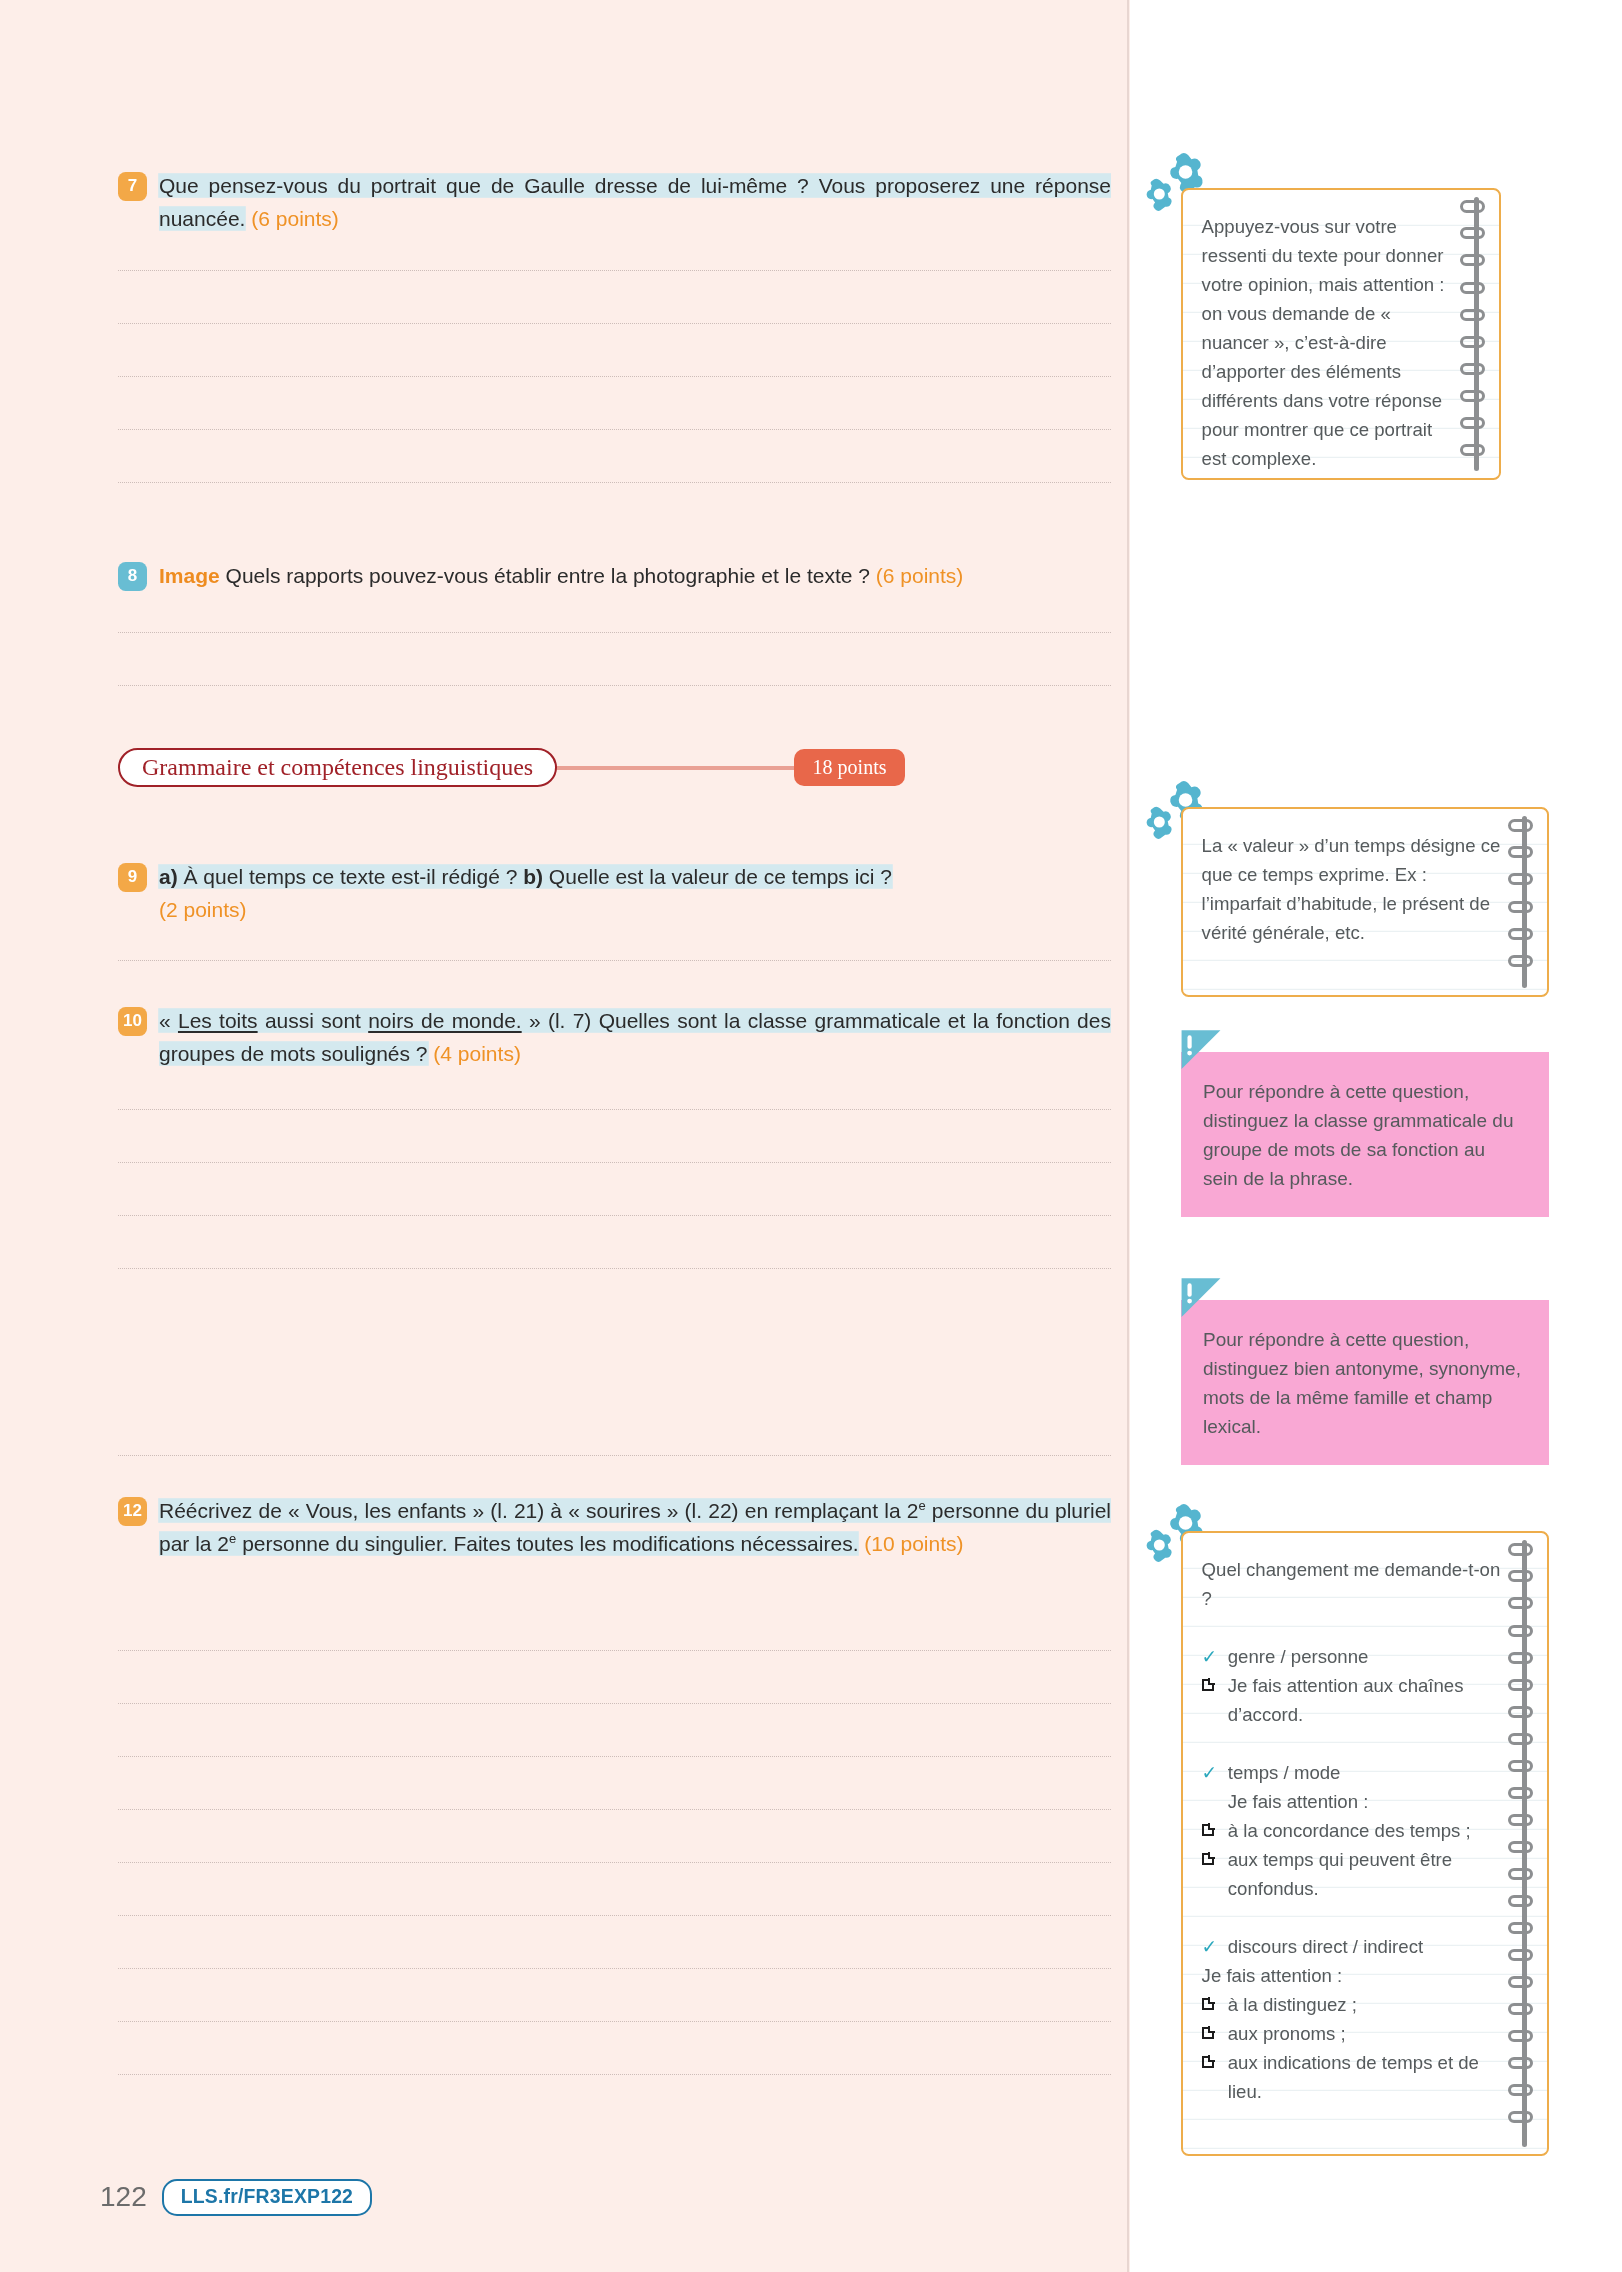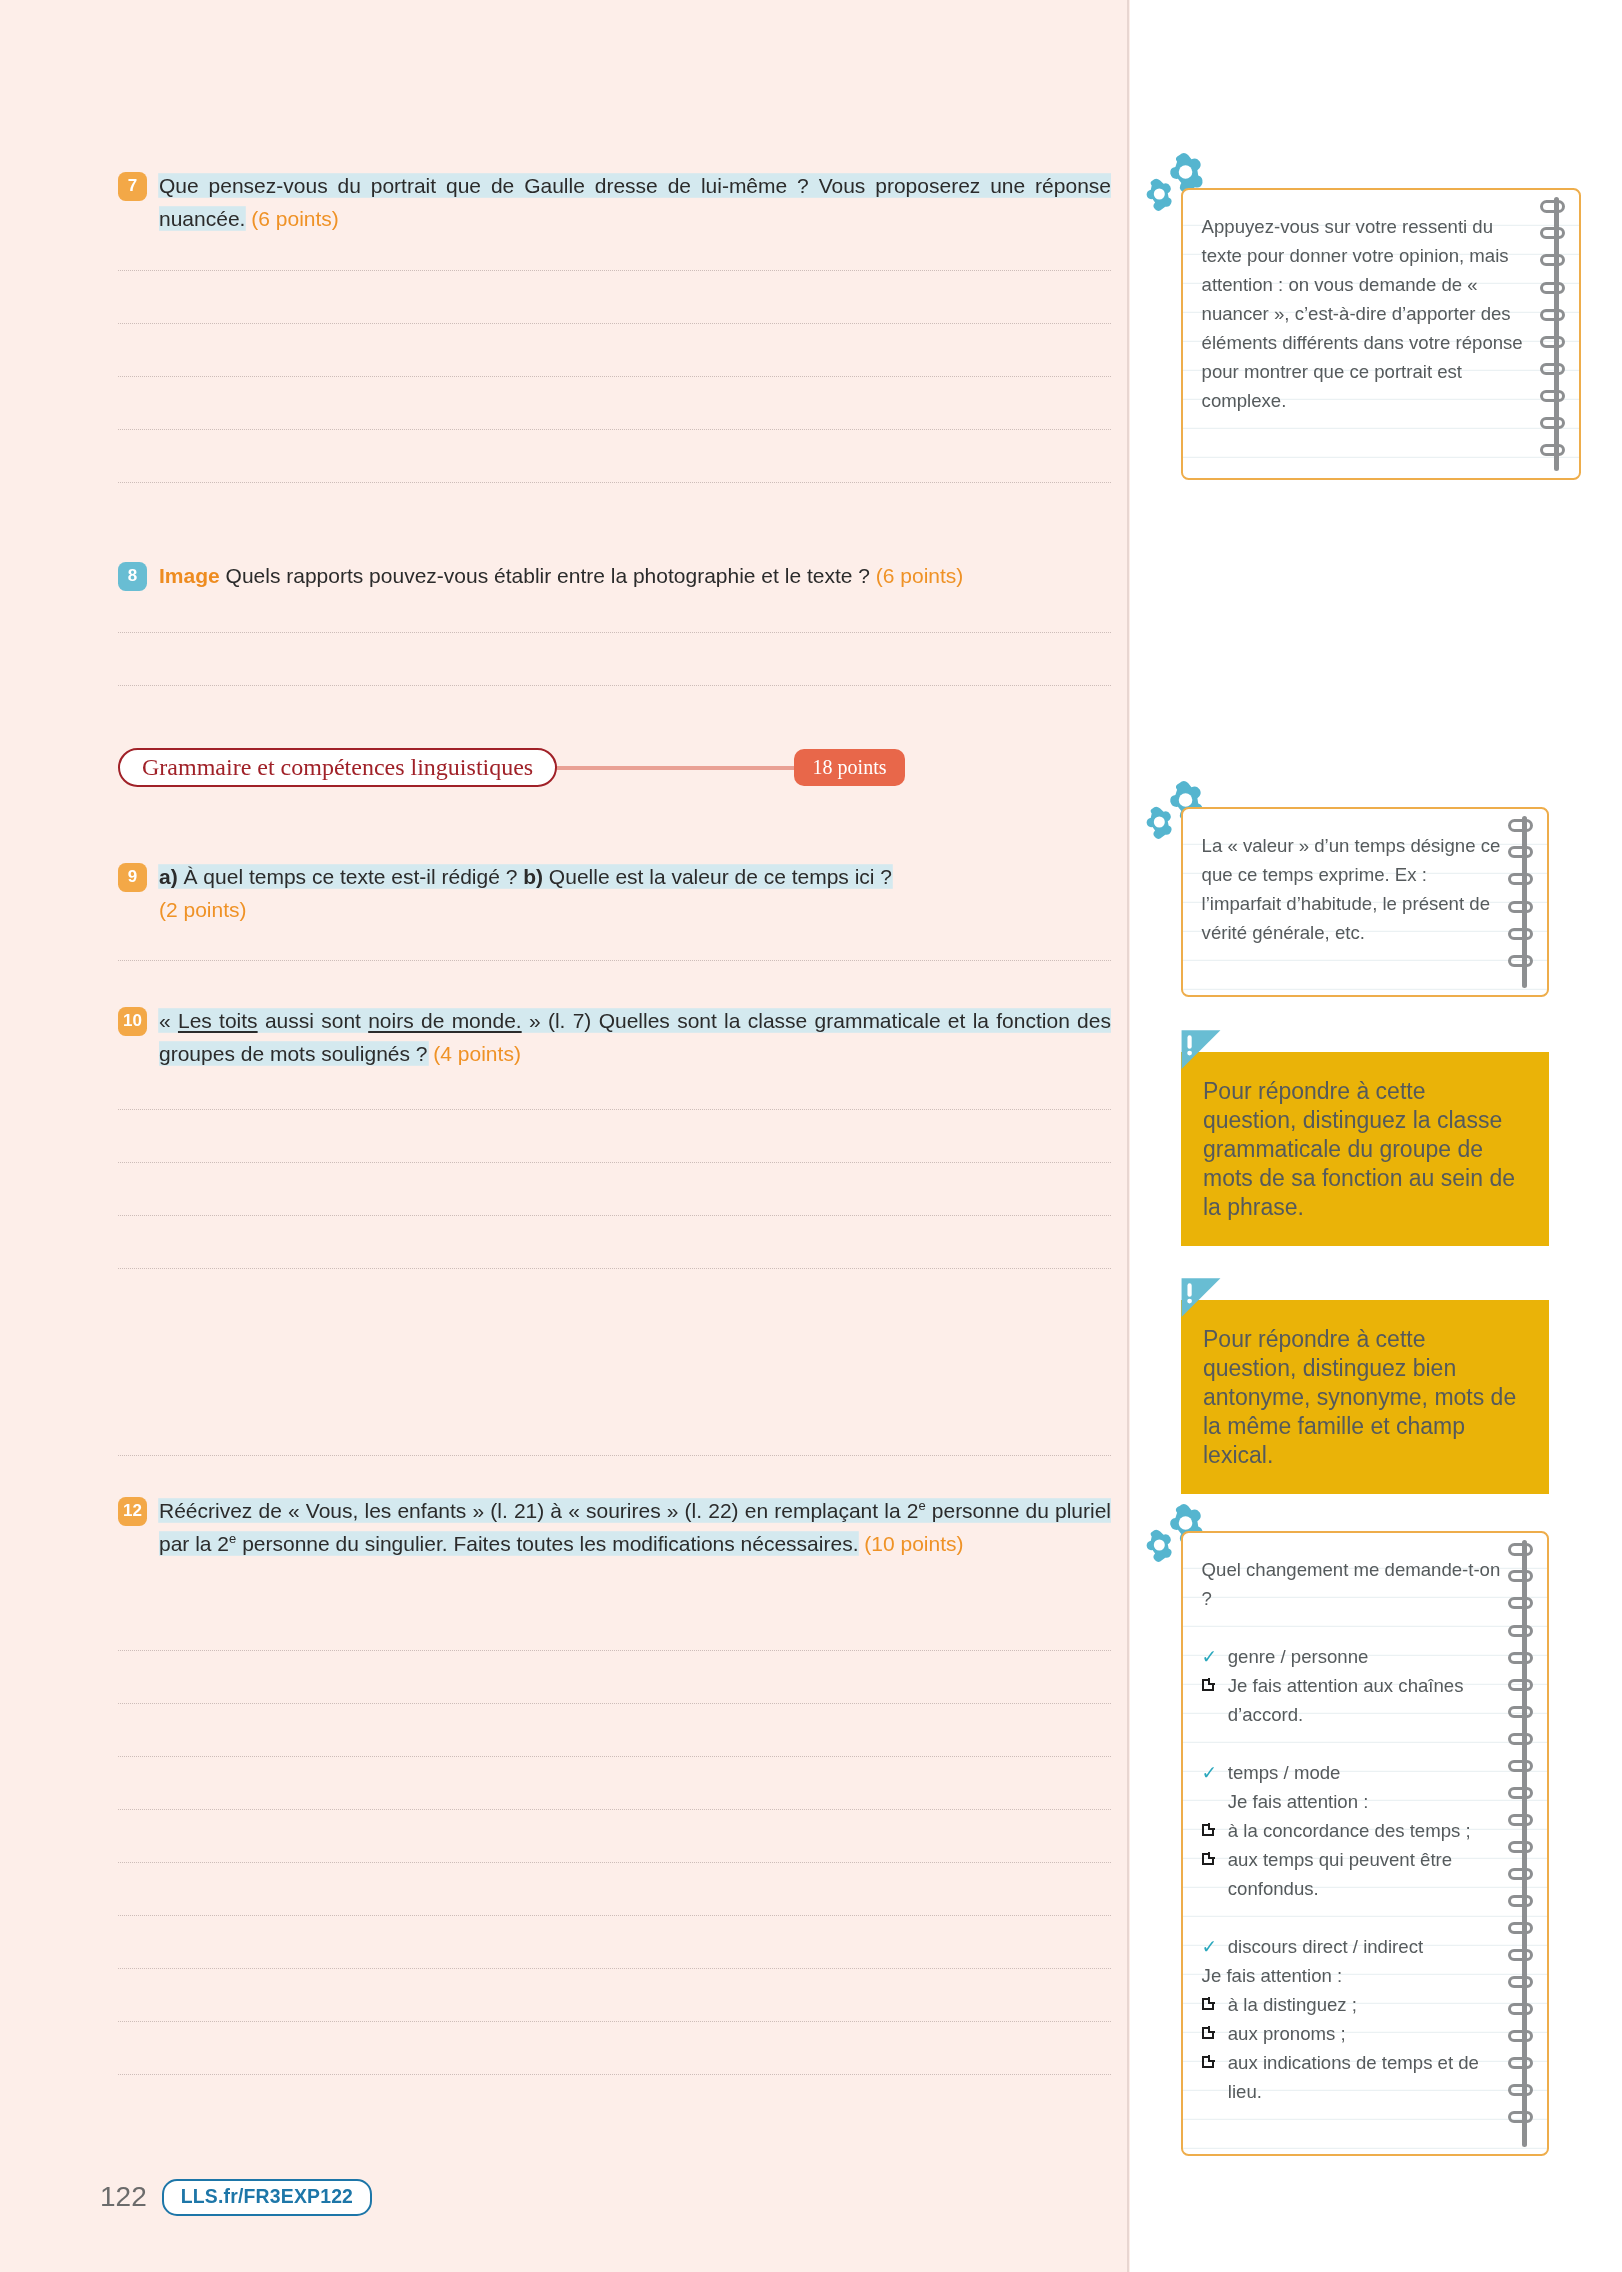--- a/index.html
+++ b/index.html
@@ -150,23 +150,23 @@
     background: transparent;
   }
 
   
   .flowers { position: absolute; width: 66px; height: 66px; }
   .flowers svg { display: block; }
 
   
   .warn {
     position: absolute;
-    background: #eab308;
+    background: #f9a8d4;
     padding: 25px 26px 24px 22px;
-    font-size: 23px;
+    font-size: 19px;
     line-height: 29px;
     color: #555a5c;
   }
   .warn-badge {
     position: absolute; left: -1.7px; top: -22px;
     width: 44px; height: 41px;
   }
 
   
   .check-list { position: relative; }
@@ -272,21 +272,21 @@
   <svg width="66" height="66" viewBox="0 0 78 78">
     <g fill="#55b5cf">
       <path d="M48 6 q5-5 10 0 l4 5 q6-3 10 3 q3 6-3 10 l1 6 q6 2 5 9 q-2 7-9 5 l-5 4 q-4 5-10 1 q-5-4-1-10 l-4-5 q-7 1-9-6 q-1-7 6-8 l2-6 q-4-5 3-8z"></path>
       <circle cx="55" cy="26" r="8" fill="#ffffff"></circle>
       <path d="M16 36 q4-4 9 0 l4 4 q5-2 8 3 q2 5-3 8 l1 5 q5 2 3 7 q-2 5-7 4 l-4 3 q-4 4-8 0 q-4-4 0-8 l-3-4 q-6 1-7-5 q0-5 5-6 l1-5 q-3-4 1-6z"></path>
       <circle cx="24" cy="52" r="6.5" fill="#ffffff"></circle>
     </g>
   </svg>
 </div>
 
-<div class="note" style="left:1181px; top:188px; width:400px; height:292px;">
+<div class="note" style="left:1181px; top:188px; width:320px; height:292px;">
   <div class="ruled"></div>
   <div class="spiral">
     <div class="bar"></div>
     <div class="ring" style="top:3.4px;"></div>
     <div class="ring" style="top:30px;"></div>
     <div class="ring" style="top:57px;"></div>
     <div class="ring" style="top:85px;"></div>
     <div class="ring" style="top:112px;"></div>
     <div class="ring" style="top:139px;"></div>
     <div class="ring" style="top:166px;"></div>

